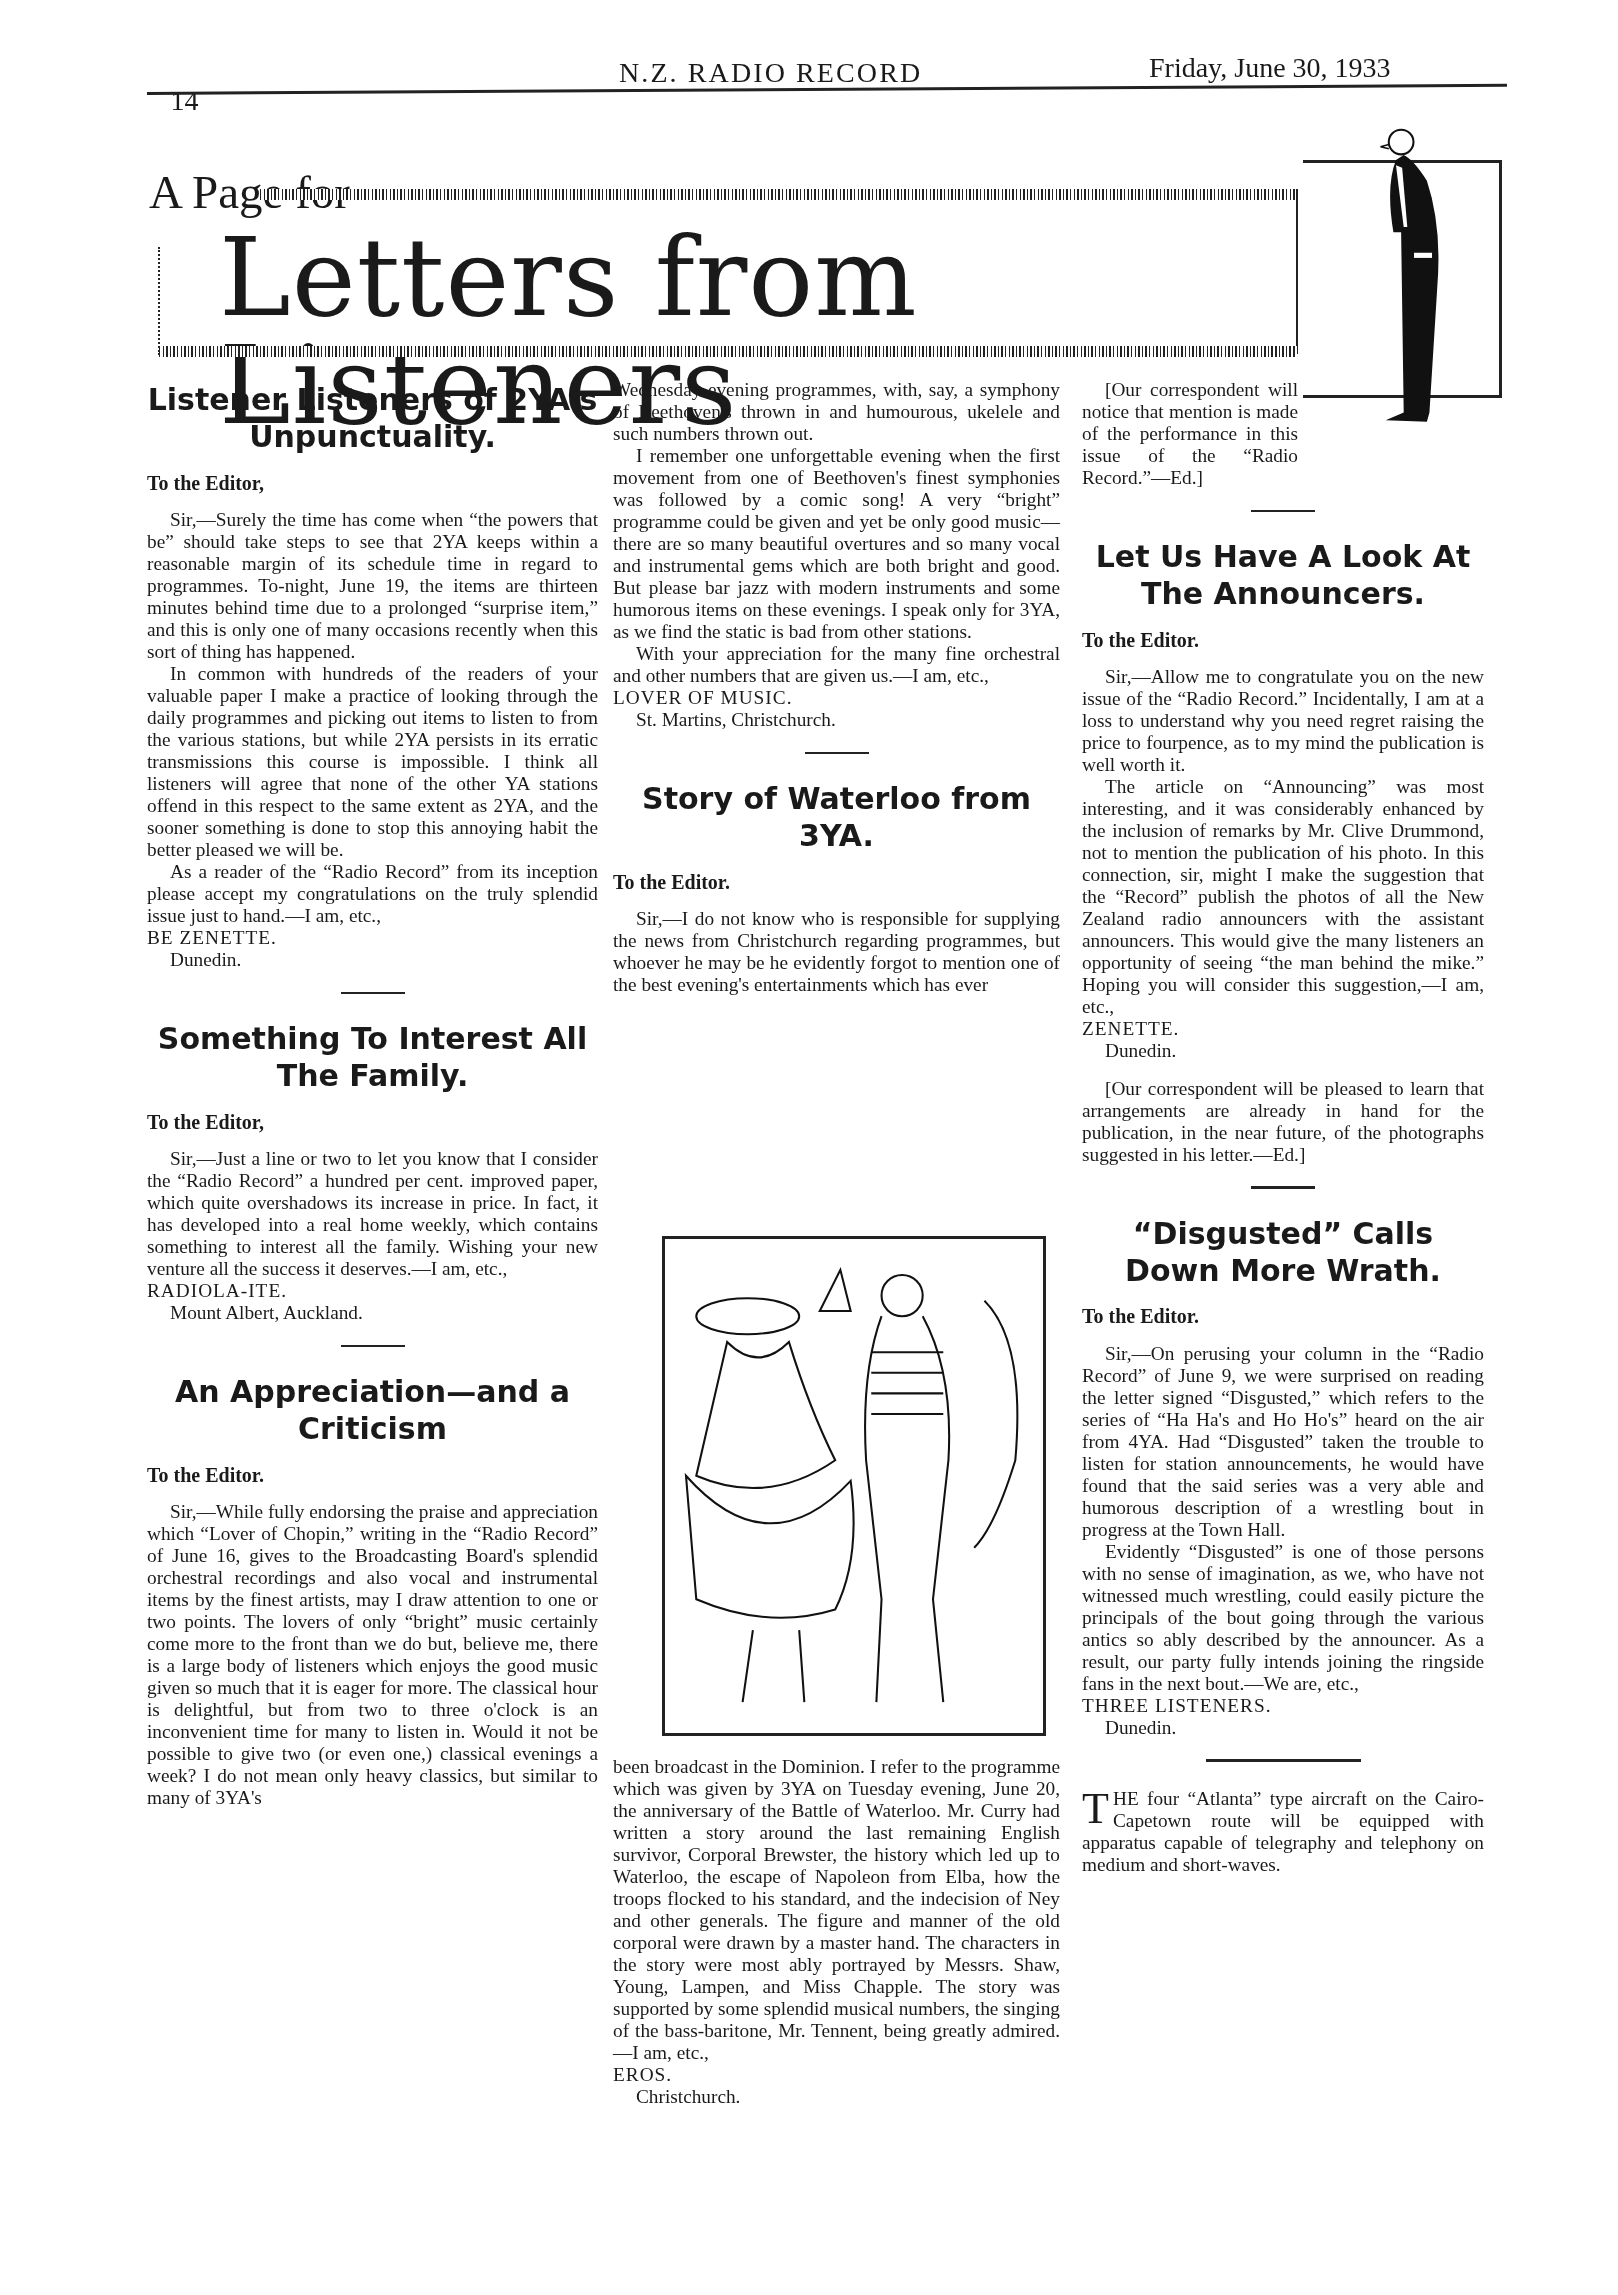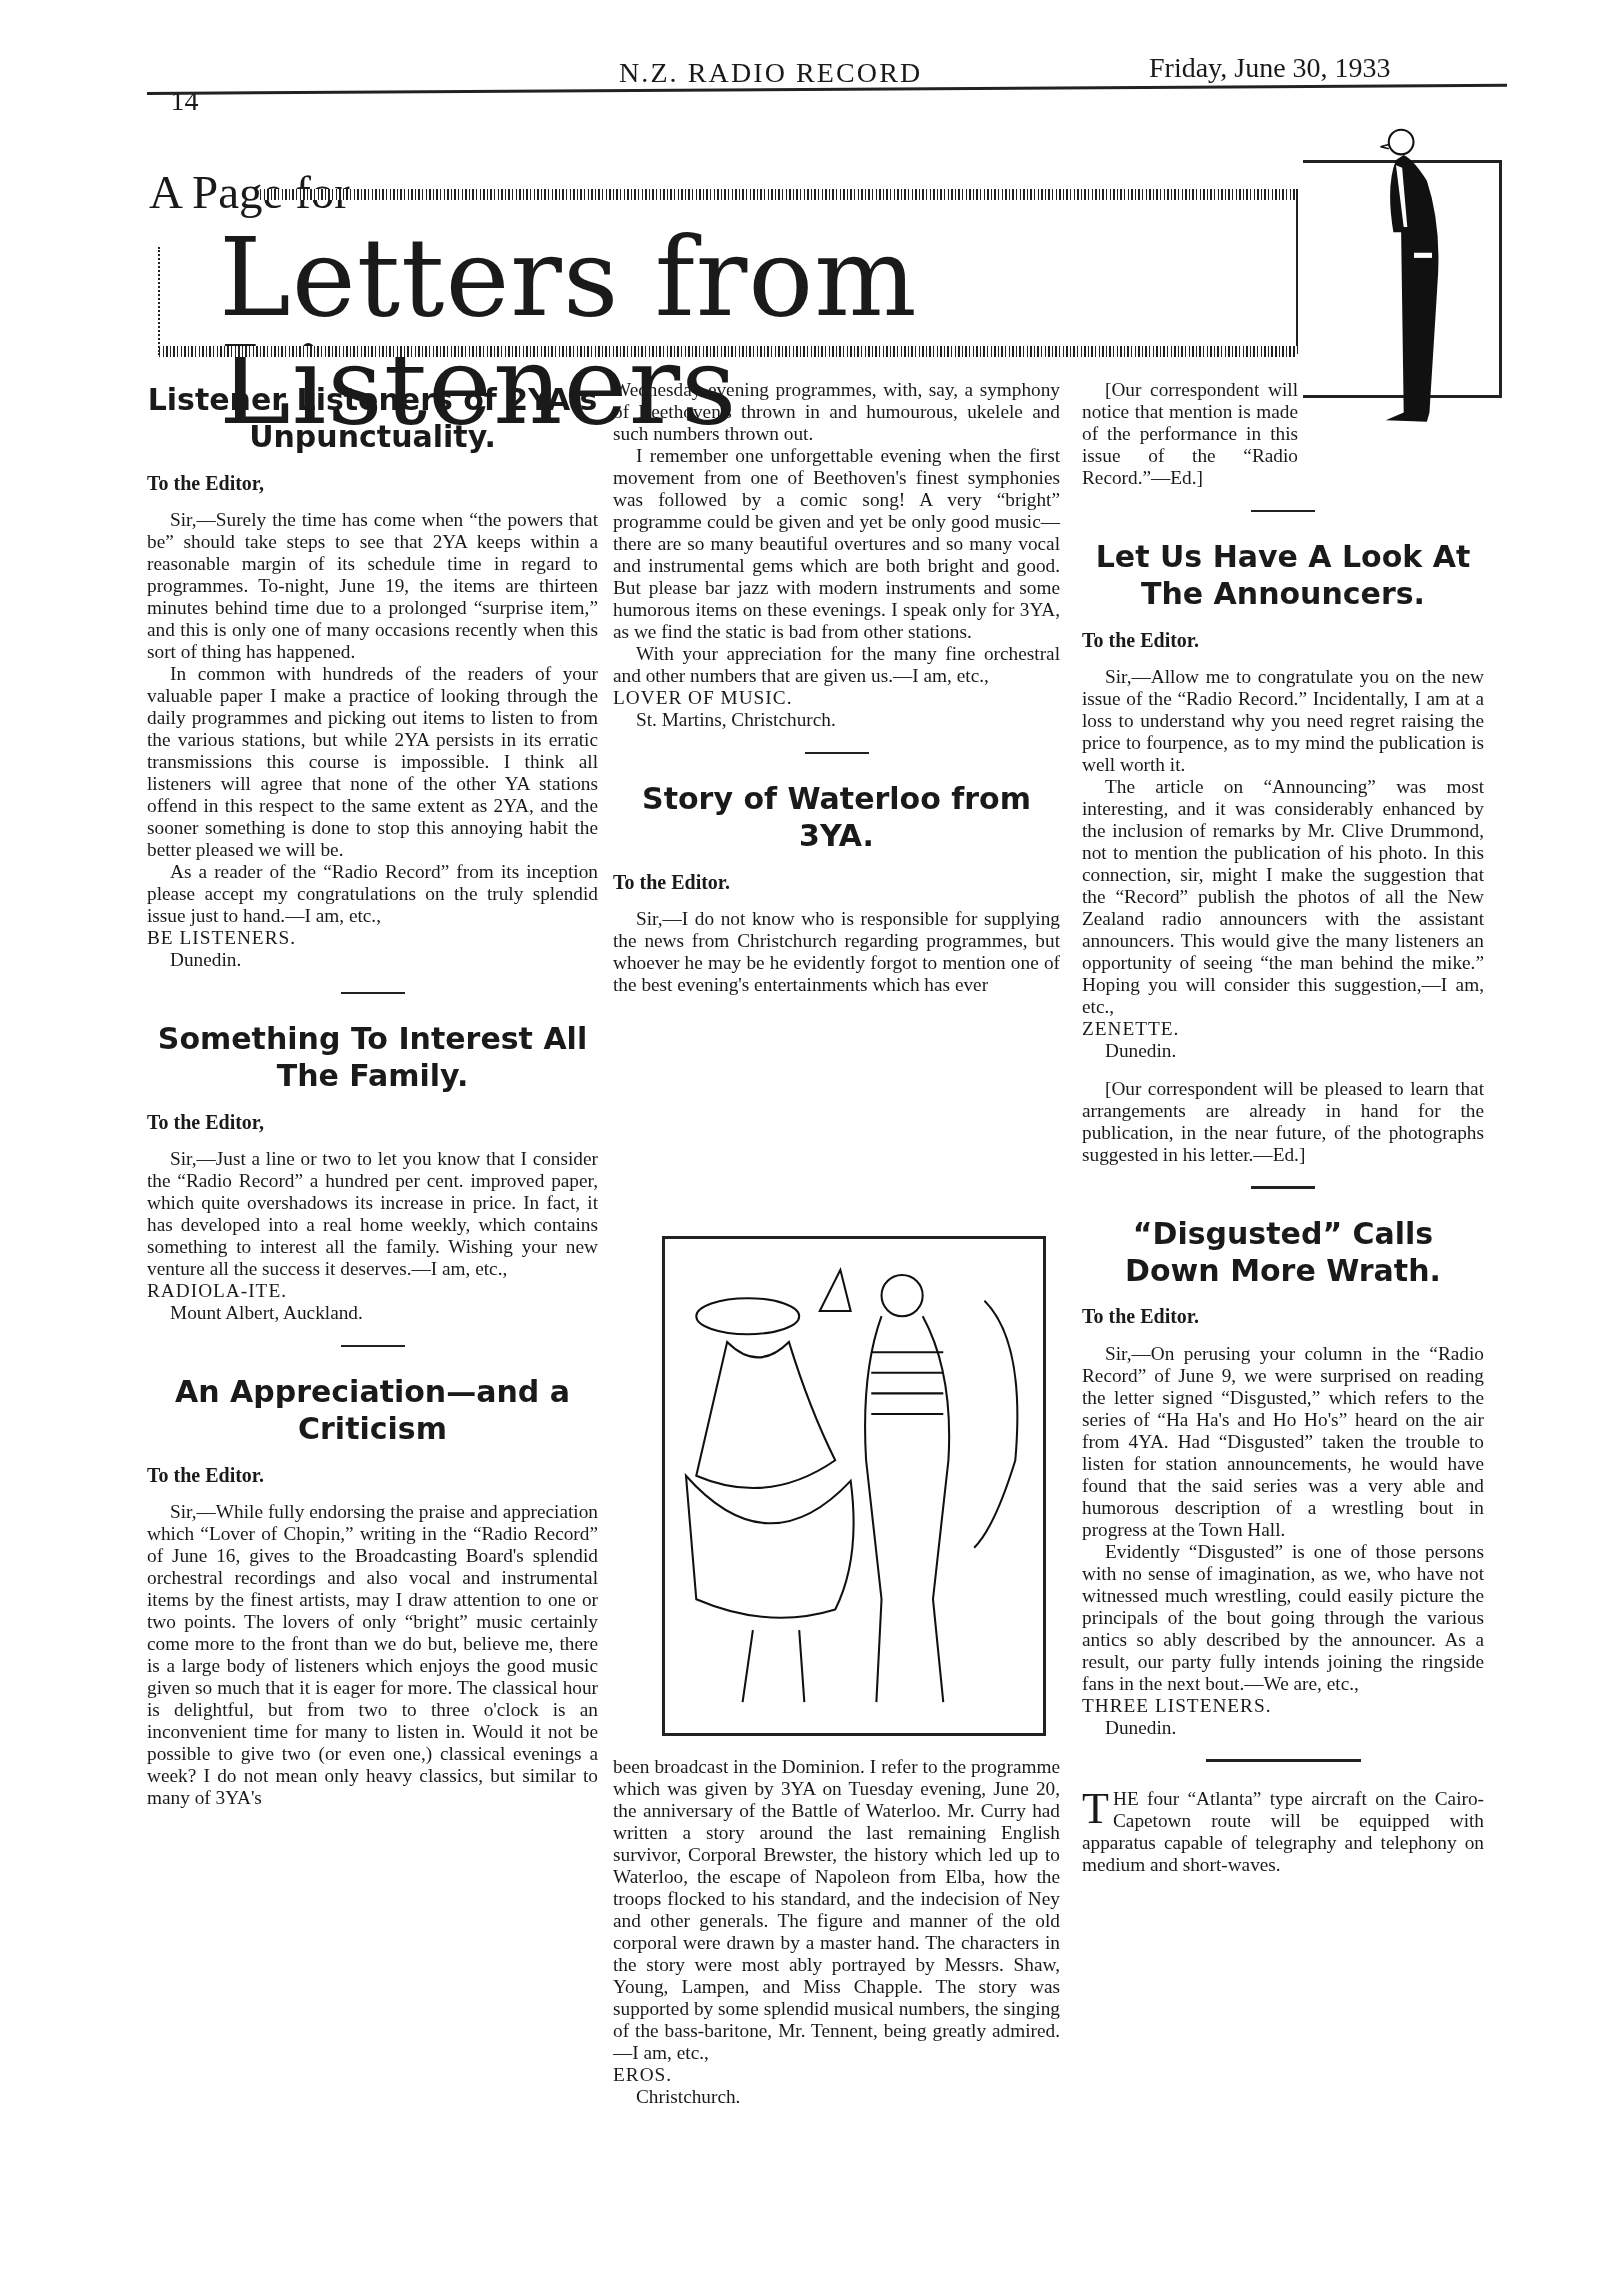--- a/index.html
+++ b/index.html
@@ -68,21 +68,21 @@
   <rect x="95" y="250" width="35" height="10" fill="#fff"></rect>
 </svg>
 
 <div class="col col1">
   <article>
     <h2 class="hd">Listener Listeners of 2YA's Unpunctuality.</h2>
     <p class="to">To the Editor,</p>
     <p>Sir,—Surely the time has come when “the powers that be” should take steps to see that 2YA keeps within a reasonable margin of its schedule time in regard to programmes. To-night, June 19, the items are thirteen minutes behind time due to a prolonged “surprise item,” and this is only one of many occasions recently when this sort of thing has happened.</p>
     <p>In common with hundreds of the readers of your valuable paper I make a practice of looking through the daily programmes and picking out items to listen to from the various stations, but while 2YA persists in its erratic transmissions this course is impossible. I think all listeners will agree that none of the other YA stations offend in this respect to the same extent as 2YA, and the sooner something is done to stop this annoying habit the better pleased we will be.</p>
     <p>As a reader of the “Radio Record” from its inception please accept my congratulations on the truly splendid issue just to hand.—I am, etc.,</p>
-    <p class="sig">BE LISTENERS.</p>
+    <p class="sig">BE ZENETTE.</p>
     <p class="place">Dunedin.</p>
   </article>
   <div class="divider"></div>
   <article>
     <h2 class="hd">Something To Interest All The Family.</h2>
     <p class="to">To the Editor,</p>
     <p>Sir,—Just a line or two to let you know that I consider the “Radio Record” a hundred per cent. improved paper, which quite overshadows its increase in price. In fact, it has developed into a real home weekly, which contains something to interest all the family. Wishing your new venture all the success it deserves.—I am, etc.,</p>
     <p class="sig">RADIOLA-ITE.</p>
     <p class="place">Mount Albert, Auckland.</p>
   </article>

